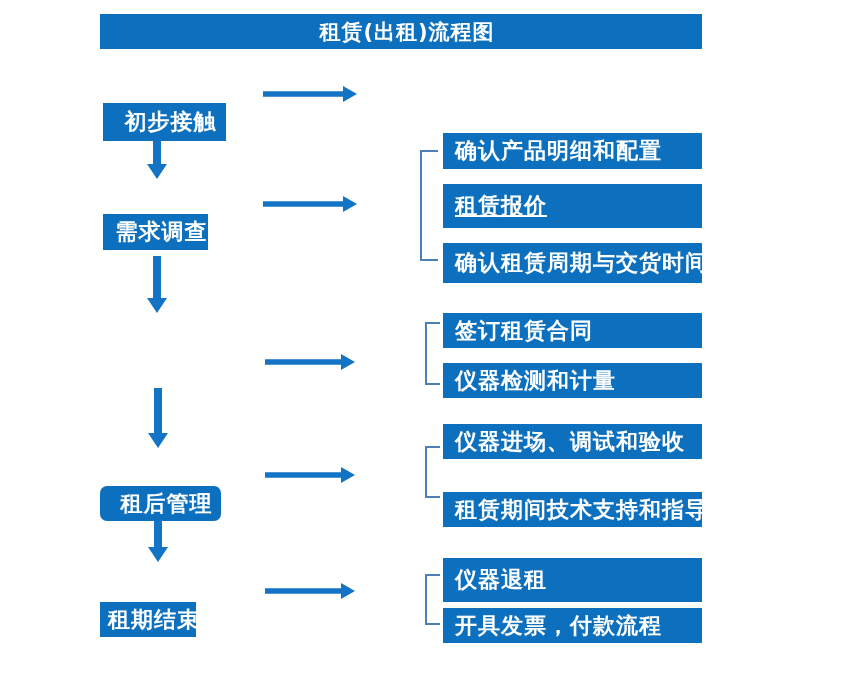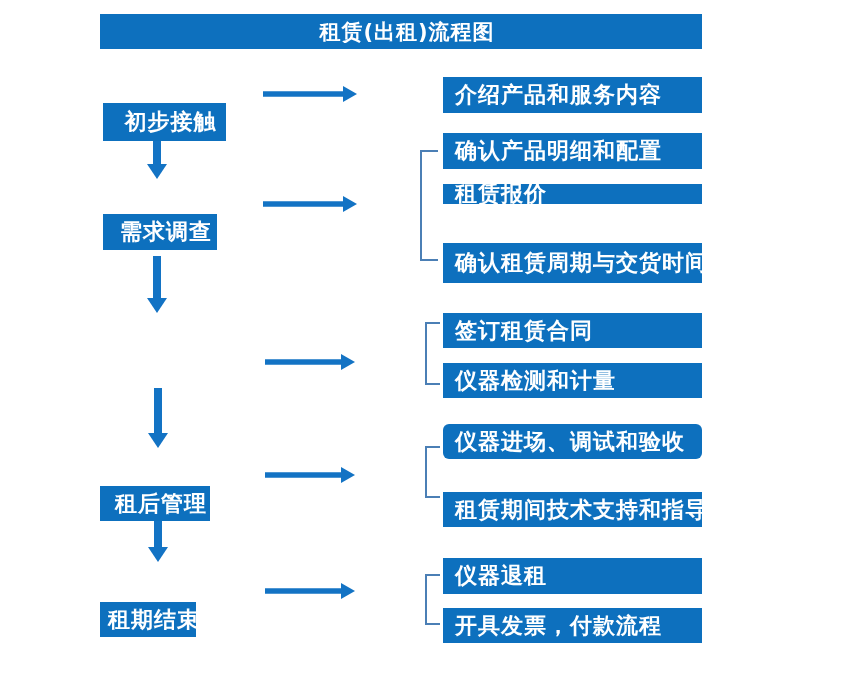--- a/index.html
+++ b/index.html
@@ -38,36 +38,36 @@
   .titlebar{
     left:100px;top:14px;width:602px;height:35px;
     font-size:21px;
     justify-content:center;
   }
   .step{justify-content:center;margin-top:28px;}
   .detail{justify-content:flex-start;padding-left:12px;}
 
   
   .s1{left:103px;top:75px;width:123px;height:38px;}
-  .s2{left:103px;top:186px;width:114px;height:36px;}
+  .s2{left:103px;top:186px;width:105px;height:36px;}
   .s3{left:103px;top:344px;width:110px;height:35px;}
-  .s4{left:100px;top:458px;width:110px;height:35px;}
+  .s4{left:100px;top:458px;width:121px;height:35px;border-radius:7px;}
   .s5{left:100px;top:574px;width:96px;height:35px;}
 
   
   .detail{left:443px;width:259px;}
   .d11{top:77px;height:36px;}
   .d21{top:133px;height:36px;}
-  .d22{top:184px;height:20px;}
+  .d22{top:184px;height:44px;text-decoration:underline;}
   .d23{top:243px;height:40px;}
   .d31{top:313px;height:35px;}
   .d32{top:363px;height:35px;}
-  .d41{top:424px;height:35px;border-radius:6px;}
+  .d41{top:424px;height:35px;}
   .d42{top:492px;height:35px;}
-  .d51{top:558px;height:36px;}
+  .d51{top:558px;height:44px;}
   .d52{top:608px;height:35px;}
 
   .arrow-shaft{stroke:var(--arrow-blue);}
   .arrow-head{fill:var(--arrow-blue);}
   .bracket{stroke:var(--bracket-blue);stroke-width:2;fill:none;}
 </style>
 </head>
 <body>
 
 <div class="canvas">
@@ -118,21 +118,20 @@
     <path class="bracket" d="M440,575 L426,575 L426,624 L440,624"></path>
   </svg>
 
   <div class="box titlebar">租赁(出租)流程图</div>
 
   <div class="box step s1">初步接触</div>
   <div class="box step s2">需求调查</div>
   <div class="box step s4">租后管理</div>
   <div class="box step s5">租期结束</div>
 
-  <div class="box detail d11">介绍产品和服务内容</div>
   <div class="box detail d21">确认产品明细和配置</div>
   <div class="box detail d22">租赁报价</div>
   <div class="box detail d23">确认租赁周期与交货时间</div>
   <div class="box detail d31">签订租赁合同</div>
   <div class="box detail d32">仪器检测和计量</div>
   <div class="box detail d41">仪器进场、调试和验收</div>
   <div class="box detail d42">租赁期间技术支持和指导</div>
   <div class="box detail d51">仪器退租</div>
   <div class="box detail d52">开具发票，付款流程</div>
 

